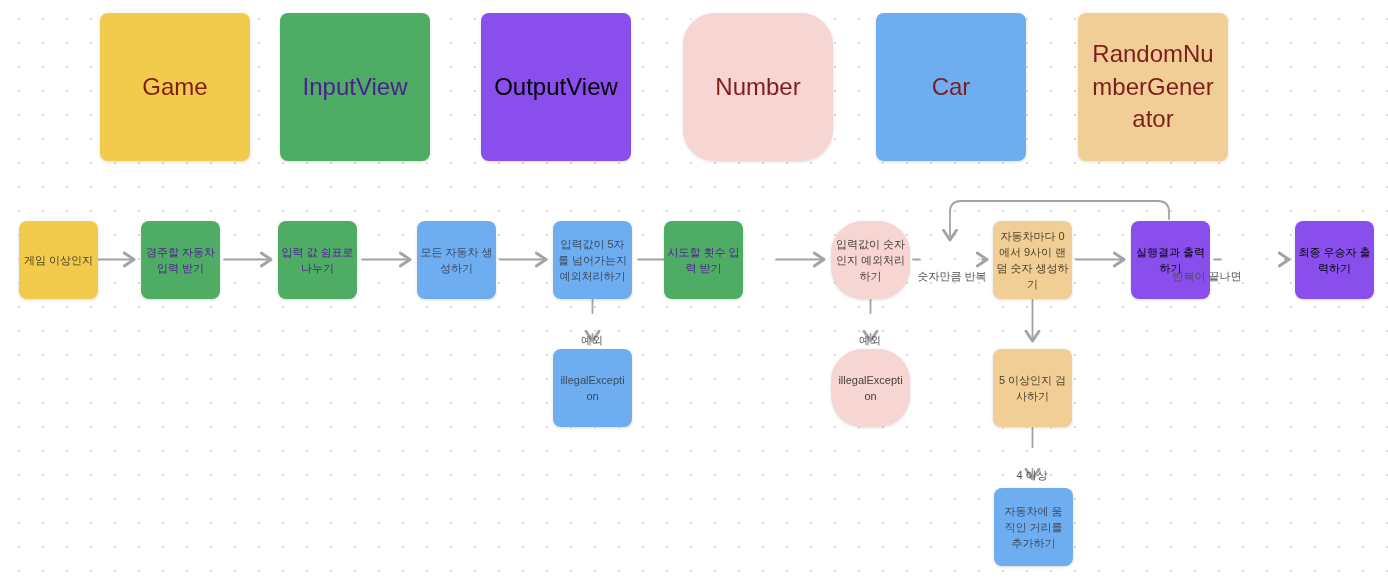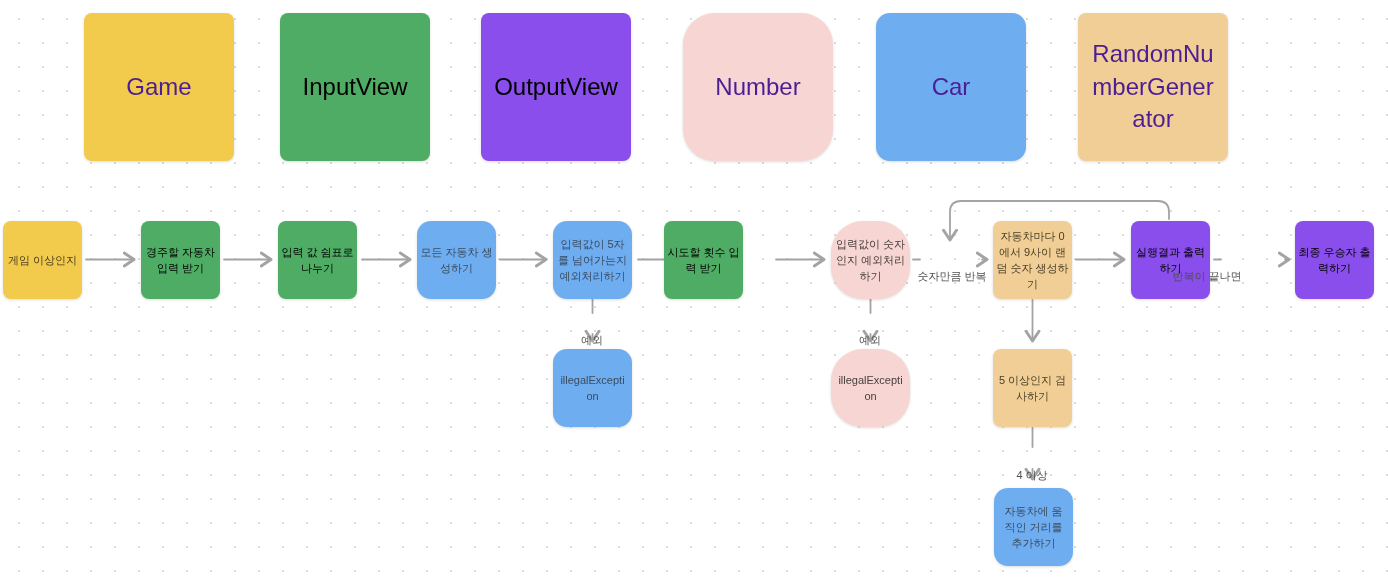--- a/index.html
+++ b/index.html
@@ -12,27 +12,27 @@
   }
   .box{
     position:absolute;display:flex;align-items:center;justify-content:center;
     text-align:center;box-sizing:border-box;border-radius:8px;
     box-shadow:0 1px 3px rgba(0,0,0,.14);
     word-break:break-all;
   }
   .hbox{width:150px;height:148px;top:13px;font-size:24px;line-height:1.35;font-weight:500;padding:0 13px;}
   .fbox{width:79px;height:78px;top:221px;font-size:11px;line-height:16px;font-weight:500;padding:0 3px;}
   .sbox{width:79px;height:78px;font-size:11px;line-height:16px;font-weight:500;padding:0 5px;}
-  .yellow{background:var(--yellow);color:#4a4122;}
-  .green{background:var(--green);color:#000000;}
+  .yellow{background:var(--yellow);color:#4a4122;margin-left:16px;}
+  .green{background:var(--green);color:#4c1d95;}
   .purple{background:var(--purple);color:#000000;}
   .pink{background:var(--pink);color:#4a403e;border-radius:32px;}
-  .blue{background:var(--blue);color:#3a4b60;border-radius:14px;}
+  .blue{background:var(--blue);color:#3a4b60;}
   .tan{background:var(--tan);color:#4c4126;}
-  .hbox.yellow,.hbox.pink,.hbox.blue,.hbox.tan{color:#4c1d95;}
+  .hbox.yellow,.hbox.pink,.hbox.blue,.hbox.tan{color:#7f1d1d;}
   .edge-label{
     position:absolute;color:var(--label_text);font-size:11px;font-weight:500;
     text-align:center;white-space:nowrap;transform:translate(-50%,-50%);margin-top:16px;
   }
   svg.wires{position:absolute;left:0;top:0;pointer-events:none;}
   svg.wires line,svg.wires path{stroke:var(--line);stroke-width:1.8;fill:none;stroke-linecap:round;}
 </style>
 </head>
 <body>
 

